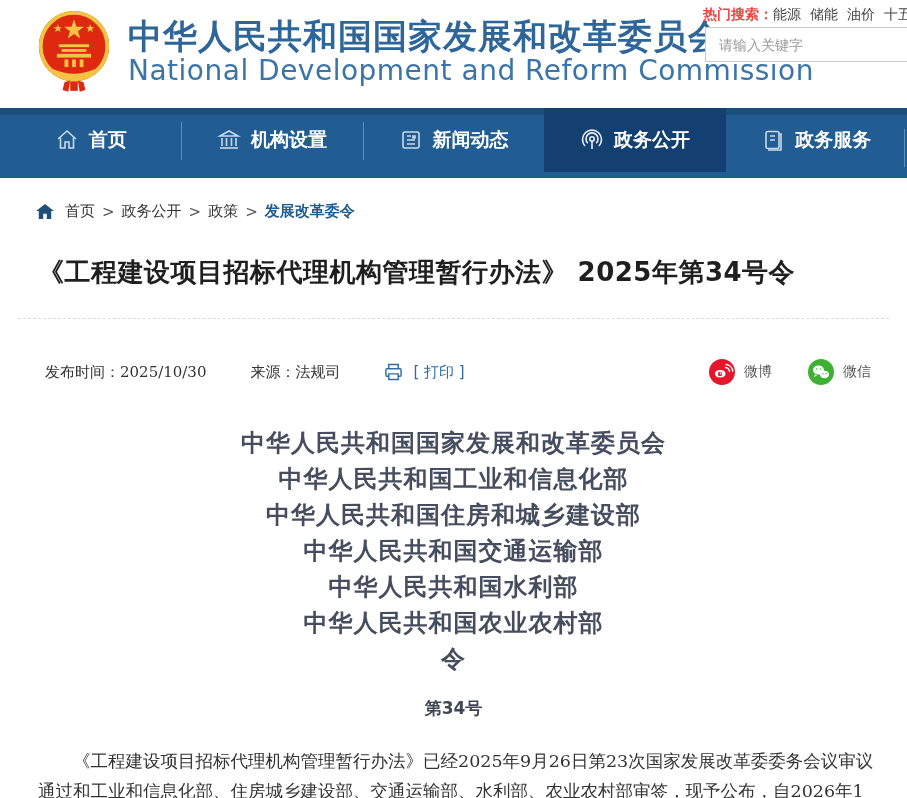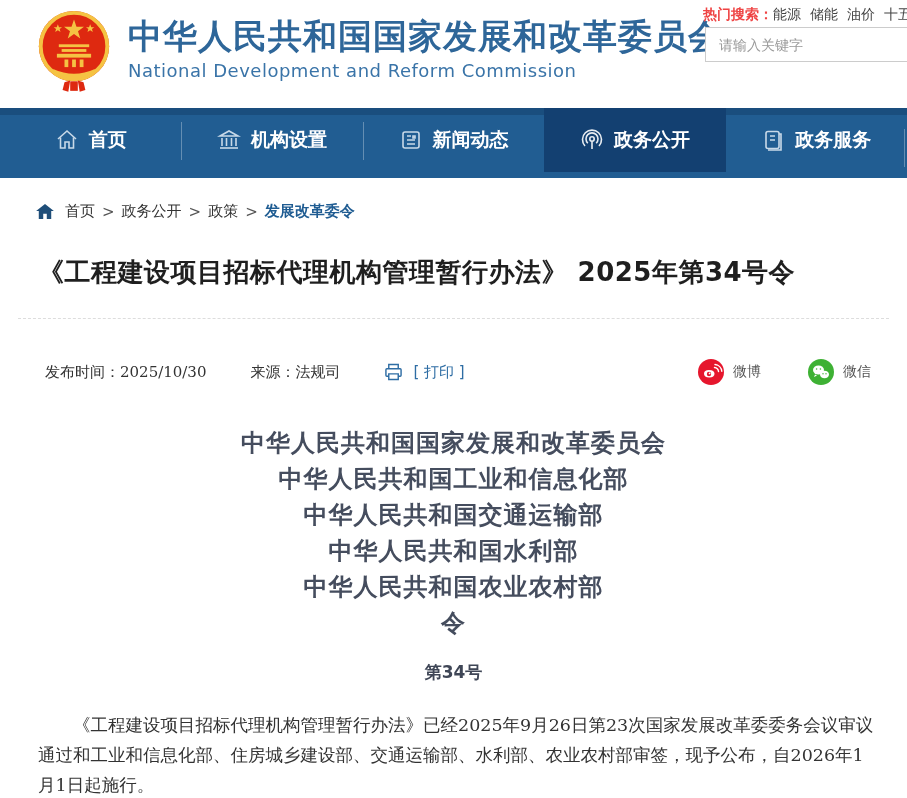--- a/index.html
+++ b/index.html
@@ -4,21 +4,21 @@
 <style>
   * { margin: 0; padding: 0; box-sizing: border-box; }
   html, body { width: 907px; height: 798px; overflow: hidden; background: #fff;
     font-family: "DejaVu Sans", "Liberation Sans", sans-serif; }
 
   
   .header { position: relative; height: 108px; background: #fff; }
   .emblem { position: absolute; left: 36px; top: 6px; width: 76px; height: 88px; }
   .site-titles { position: absolute; left: 128px; top: 16px; }
   .site-title-zh { font-size: 34px; font-weight: bold; color: #2e6699; letter-spacing: 1px; line-height: 40px; }
-  .site-title-en { font-size: 18px; color: #3a74a8; line-height: 27px; margin-top: 1px; letter-spacing: .5px; }
+  .site-title-en { font-size: 28px; color: #3a74a8; line-height: 27px; margin-top: 1px; letter-spacing: .5px; }
   .hot-search { position: absolute; left: 703px; top: 6px; width: 210px; font-size: 14px;
     color: #444; white-space: nowrap; overflow: hidden; }
   .hot-search b { font-weight: bold; color: #ef4444; }
   .hot-term { margin-right: 9px; color: #444; cursor: pointer; }
   .search-box { position: absolute; left: 705px; top: 27px; width: 230px; height: 35px;
     border: 1px solid #ccc; background: #fff; }
   .search-box input { border: 0; outline: none; width: 180px; height: 33px; padding-left: 13px;
     font-size: 14px; color: #ef4444; font-family: inherit; }
   .search-box input::placeholder { color: #999; }
 
@@ -48,21 +48,21 @@
   .article-title { margin: 34px 38px 0 38px; font-size: 26px; font-weight: bold; color: #1f1f1f;
     letter-spacing: .5px; }
   .dashed-line { margin: 28px 18px 0 18px; border-top: 1px dashed #ddd; height: 0; }
 
   .meta-row { display: flex; align-items: center; margin: 40px 36px 0 45px;
     font-family: "DejaVu Serif", "Liberation Serif", serif; font-size: 15px; color: #333; }
   .meta-item { margin-right: 44px; white-space: nowrap; }
   .print-group { display: flex; align-items: center; gap: 10px; cursor: pointer; }
   .print-icon { width: 19px; height: 18px; }
   .print-label { color: #2e6da4; font-family: "DejaVu Sans", sans-serif; font-size: 15px; }
-  .share { margin-left: auto; display: flex; align-items: center; gap: 47px; }
+  .share { margin-left: auto; display: flex; align-items: center; gap: 36px; }
   .share-item { display: flex; align-items: center; gap: 9px; cursor: pointer;
     font-family: "DejaVu Sans", sans-serif; font-size: 14px; color: #555; }
   .share-icon { width: 26px; height: 26px; }
 
   
   .doc { margin-top: 40px; }
   .doc-heading { text-align: center; font-size: 24px; font-weight: bold; color: #454d5e;
     line-height: 36px; letter-spacing: 1px; }
   .doc-number { text-align: center; font-size: 17px; font-weight: bold; color: #3f4656;
     margin-top: 20px; }
@@ -208,19 +208,20 @@
         <path d="M7 15.5 L6 18 L9 16.5 Z" fill="#fff"></path>
       </svg>
       <span>微信</span>
     </span>
   </span>
 </div>
 
 <div class="doc">
   <div class="doc-heading">中华人民共和国国家发展和改革委员会</div>
   <div class="doc-heading">中华人民共和国工业和信息化部</div>
+  <div class="doc-heading">中华人民共和国住房和城乡建设部</div>
   <div class="doc-heading">中华人民共和国交通运输部</div>
   <div class="doc-heading">中华人民共和国水利部</div>
   <div class="doc-heading">中华人民共和国农业农村部</div>
   <div class="doc-heading">令</div>
   <div class="doc-number">第34号</div>
   <div class="doc-paragraph">《工程建设项目招标代理机构管理暂行办法》已经2025年9月26日第23次国家发展改革委委务会议审议通过和工业和信息化部、住房城乡建设部、交通运输部、水利部、农业农村部审签，现予公布，自2026年1月1日起施行。</div>
 </div>
 
 </body></html>

